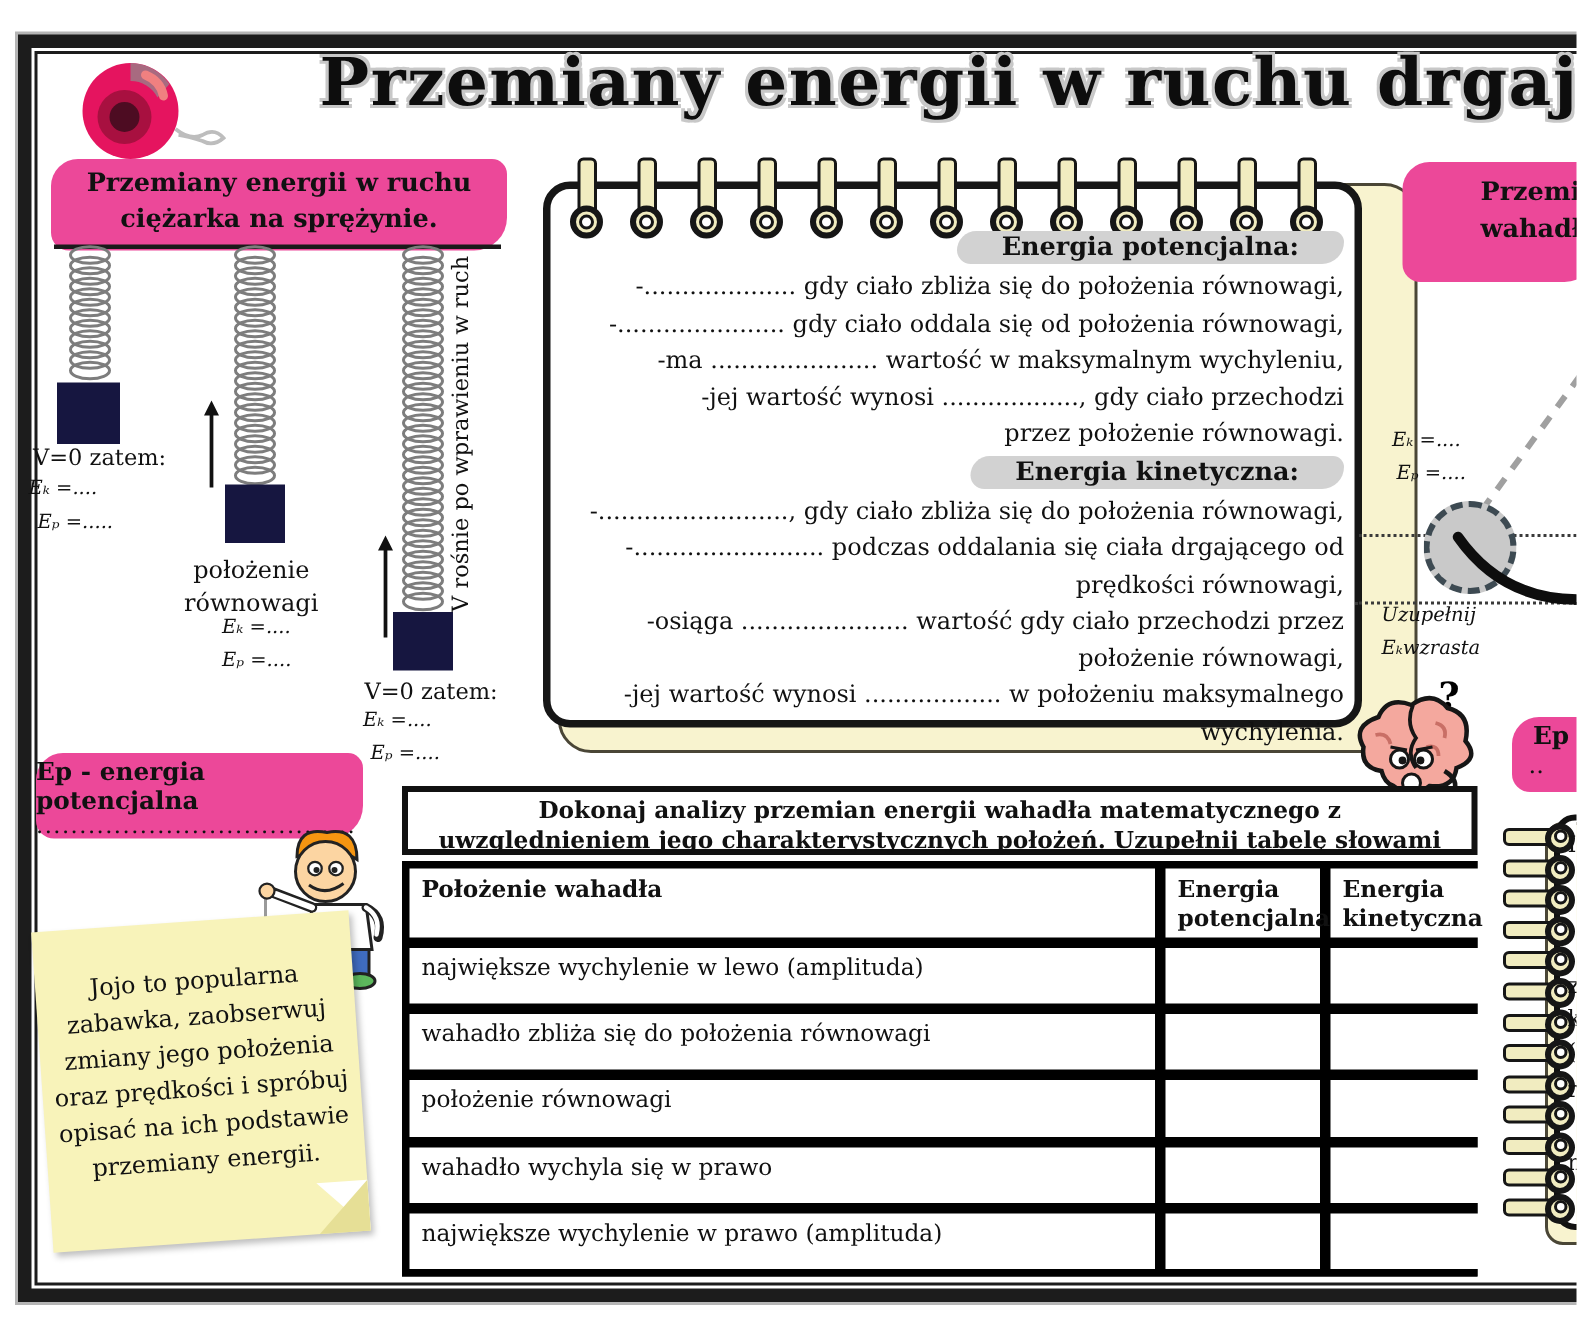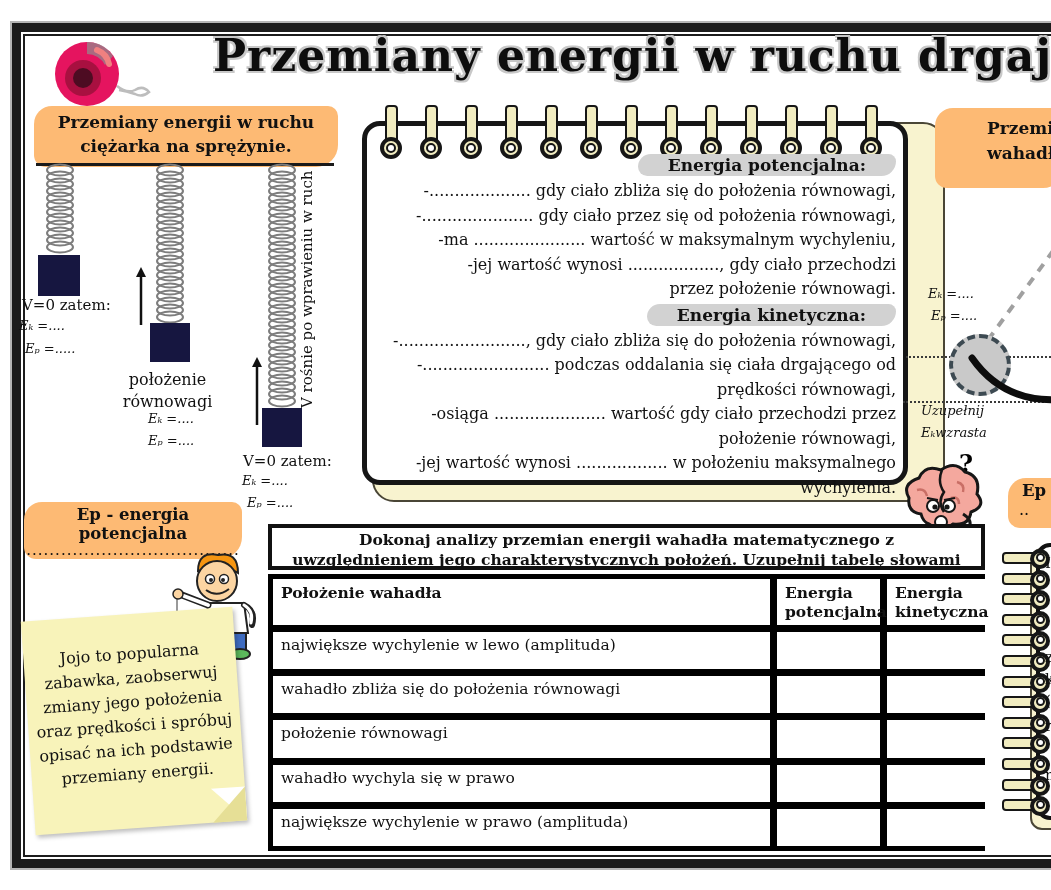--- a/index.html
+++ b/index.html
@@ -8,21 +8,21 @@
 
   
   .frame{position:absolute;left:12px;top:23px;width:1100px;height:845px;
          border:9px solid #1c1c1c;box-shadow:0 0 0 2px #b5b5b5;box-sizing:border-box;}
   .frame-inner{position:absolute;inset:2px;border:2px solid #1c1c1c;}
 
   .title{position:absolute;left:213px;top:30px;margin:0;font-size:44px;font-weight:bold;
          white-space:nowrap;color:#0d0d0d;letter-spacing:1px;
          text-shadow:2px 2px 0 #c8c8c8,-2px -2px 0 #c8c8c8,2px -2px 0 #c8c8c8,-2px 2px 0 #c8c8c8;}
 
-  .blob{background:#fdba74;border-radius:18px 10px 22px 12px;}
+  .blob{background:#ec4899;border-radius:18px 10px 22px 12px;}
   .hl{background:#d2d2d2;border-radius:14px 8px 16px 10px;}
 
   .math{font-style:italic;font-size:13px;white-space:nowrap;}
 
   
   .spring-head{left:34px;top:106px;width:304px;text-align:center;font-weight:bold;
                font-size:17px;line-height:1.4;padding:5px 0 8px 0;}
   .ceiling{left:36px;top:163px;width:298px;height:3px;background:#1a1a1a;}
   .vtext{left:294px;top:168px;width:26px;height:242px;writing-mode:vertical-rl;
          transform:rotate(180deg);font-size:15px;display:flex;align-items:center;justify-content:center;white-space:nowrap;}
@@ -71,21 +71,21 @@
   .nb-back{left:1030px;top:548px;width:40px;height:278px;background:#f8f3cf;border:2px solid #4a4636;border-radius:12px;}
   .nb-front{left:1036px;top:543px;width:44px;height:277px;background:#fff;border:4px solid #111;
             border-radius:14px;box-sizing:border-box;z-index:2;}
   .sring{position:absolute;width:32px;height:8px;background:#f1ecc0;border:2px solid #161616;border-radius:4px;z-index:3;}
   .sring::after{content:"";position:absolute;left:26px;top:-5px;width:12px;height:12px;border-radius:50%;
                 background:#f1ecc0;border:4px solid #161616;}
   .sring::before{content:"";position:absolute;left:32px;top:-1px;width:5px;height:5px;border-radius:50%;
                 background:#fff;border:2px solid #161616;z-index:2;}
   .frag{position:absolute;left:1045px;font-size:15px;z-index:4;}
 
-  .ep-blob{left:24px;top:502px;width:218px;text-align:center;padding:3px 0 2px 0;}
+  .ep-blob{left:24px;top:502px;width:218px;text-align:left;padding:3px 0 2px 0;}
   .ep-blob .h{font-weight:bold;font-size:16.5px;}
   .ep-blob .d{font-size:15px;letter-spacing:1px;line-height:14px;}
 
   svg{position:absolute;overflow:visible;}
 </style>
 </head>
 <body>
 
 <div class="frame">
     <div class="frame-inner"></div>
@@ -242,21 +242,21 @@
     <div class="ring" style="left: 665px; top: 105px;"></div>
     <div class="ring" style="left: 705px; top: 105px;"></div>
     <div class="ring" style="left: 745px; top: 105px;"></div>
     <div class="ring" style="left: 785px; top: 105px;"></div>
     <div class="ring" style="left: 825px; top: 105px;"></div>
     <div class="ring" style="left: 865px; top: 105px;"></div>
   </div>
 <div class="abs pad-body">
   <div><span class="hl pad-h">Energia potencjalna:</span></div>
   <div class="pad-line">-.................... gdy ciało zbliża się do położenia równowagi,</div>
-  <div class="pad-line">-...................... gdy ciało przez się od położenia równowagi,</div>
+  <div class="pad-line">-...................... gdy ciało oddala się od położenia równowagi,</div>
   <div class="pad-line">-ma ...................... wartość w maksymalnym wychyleniu,</div>
   <div class="pad-line">-jej wartość wynosi .................., gdy ciało przechodzi</div>
   <div class="pad-line">przez położenie równowagi.</div>
   <div><span class="hl pad-h">Energia kinetyczna:</span></div>
   <div class="pad-line">-........................., gdy ciało zbliża się do położenia równowagi,</div>
   <div class="pad-line">-......................... podczas oddalania się ciała drgającego od</div>
   <div class="pad-line">prędkości równowagi,</div>
   <div class="pad-line">-osiąga ...................... wartość gdy ciało przechodzi przez</div>
   <div class="pad-line">położenie równowagi,</div>
   <div class="pad-line">-jej wartość wynosi .................. w położeniu maksymalnego</div>

